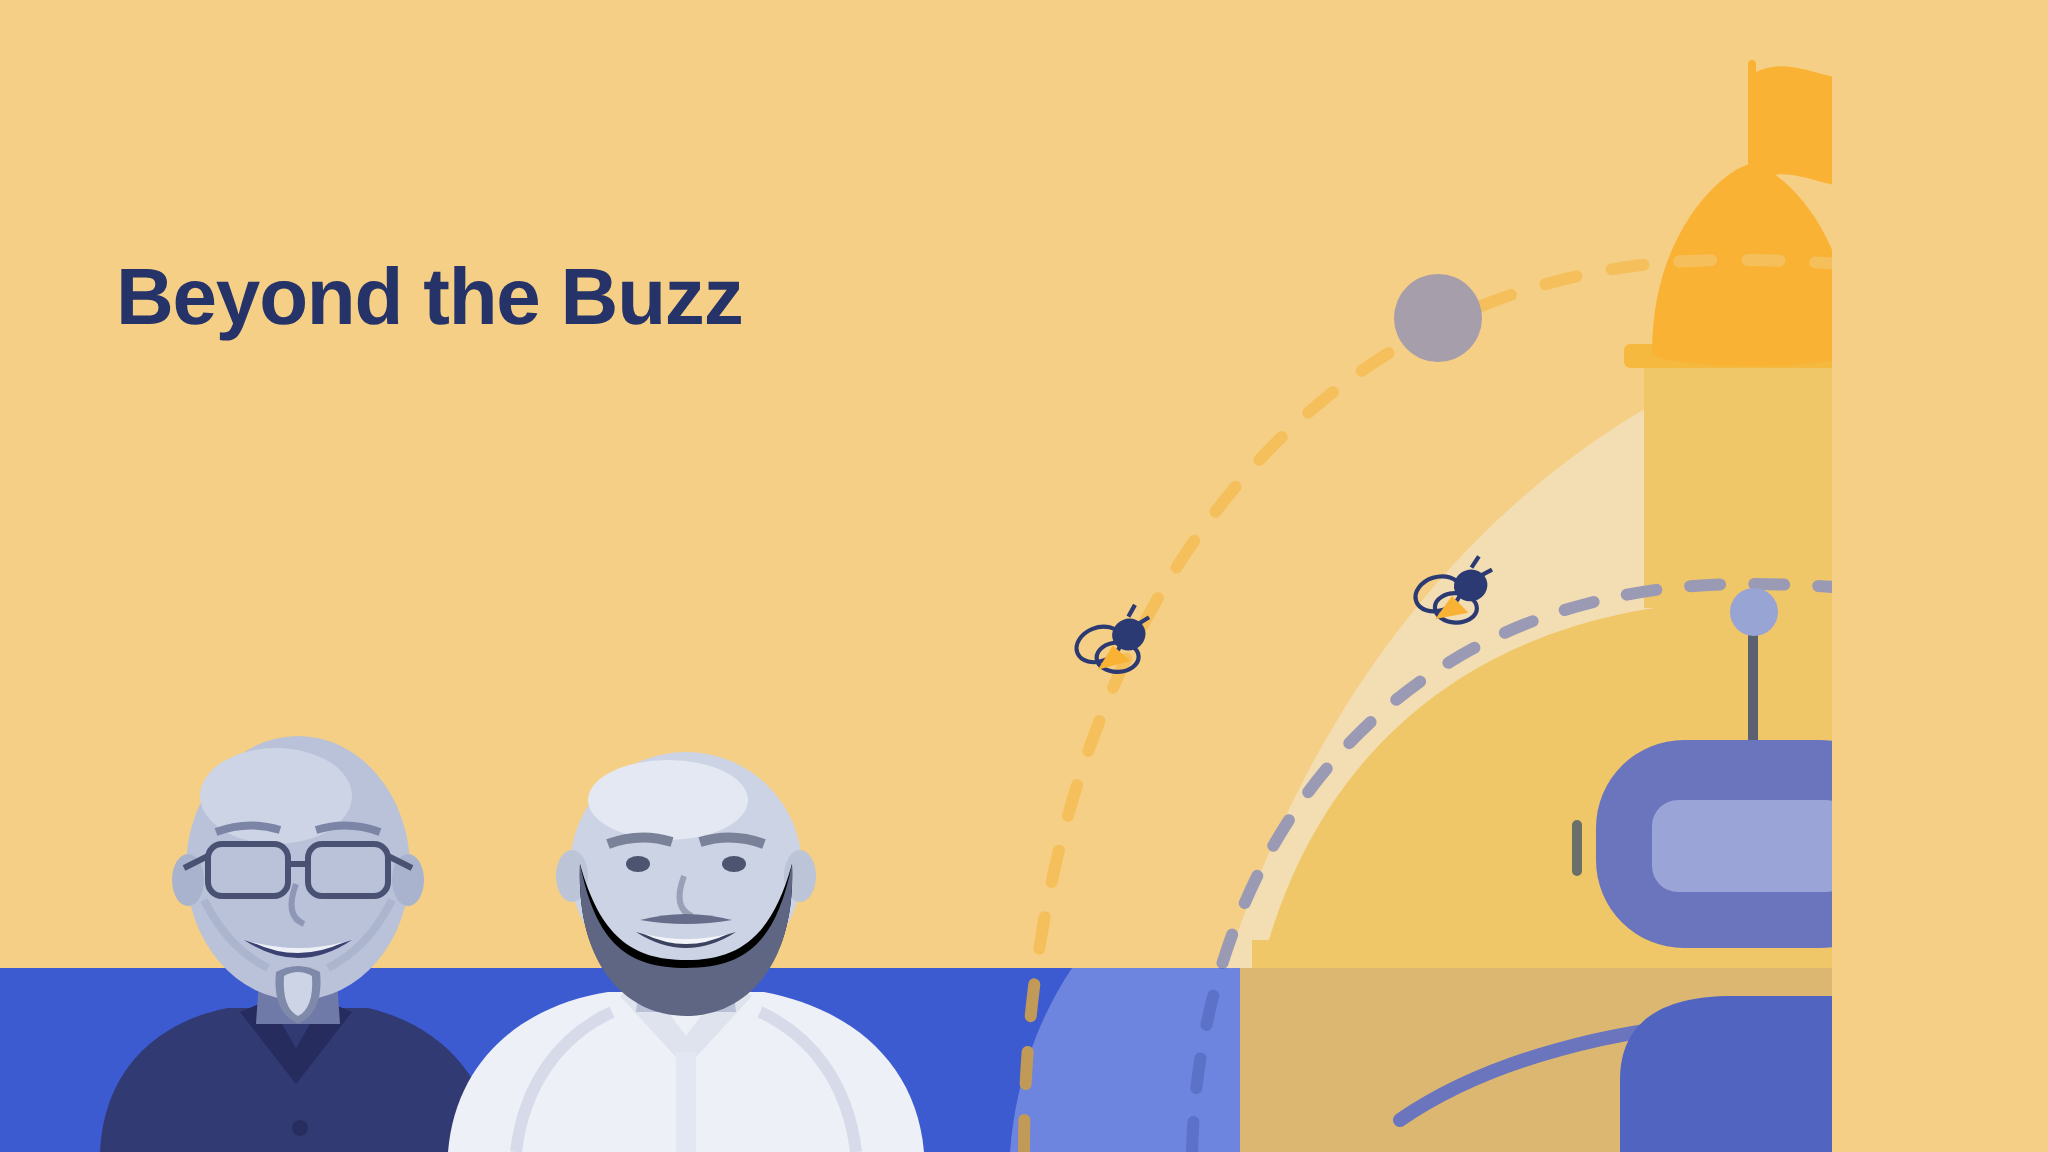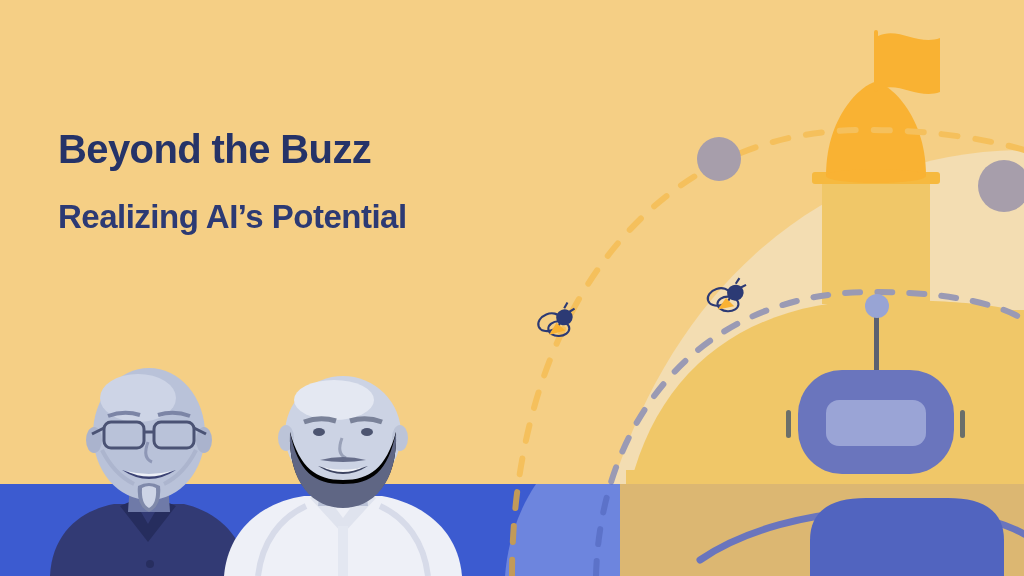--- a/index.html
+++ b/index.html
@@ -3,21 +3,21 @@
 <meta charset="utf-8">
 <title>Beyond the Buzz</title>
 <style>
   * { margin:0; padding:0; box-sizing:border-box; }
   html,body {
     width:1024px; height:576px; overflow:hidden;
     font-family:"Liberation Sans", sans-serif;
     background:#f5cf85;
   }
   #stage {
-    position:relative; width:1024px; height:576px; overflow:hidden;
+    position:relative; width:916px; height:576px; overflow:hidden;
     background:#f5cf85;
   }
   #artwork { position:absolute; inset:0; width:1024px; height:576px; }
 
   
   .text-block {
     position:absolute; left:58px; top:128px; width:470px;
     z-index:40; pointer-events:none;
   }
   .headline {
@@ -186,21 +186,20 @@
         <line x1="10" y1="-10" x2="15" y2="-14" stroke="#2c3a74" stroke-width="2"></line>
         <line x1="13" y1="-5" x2="19" y2="-6" stroke="#2c3a74" stroke-width="2"></line>
       </g>
 
     </g>
   </svg>
 
   <div class="text-block">
     <div class="headline">Beyond the Buzz</div>
     <div class="subhead">
-      <span class="l1">Realizing AI’s Potential</span>
     </div>
   </div>
 
   <div class="portraits">
 
     <svg class="portrait" id="portrait-left" viewBox="0 0 215 212">
 
       <path d="M 8 212 C 10 168 40 146 72 140 L 142 140 C 176 148 202 172 206 212 Z" fill="#323a74"></path>
 
       <path d="M 78 142 L 106 178 L 134 142 L 120 136 L 106 160 L 92 136 Z" fill="#262d5e"></path>

